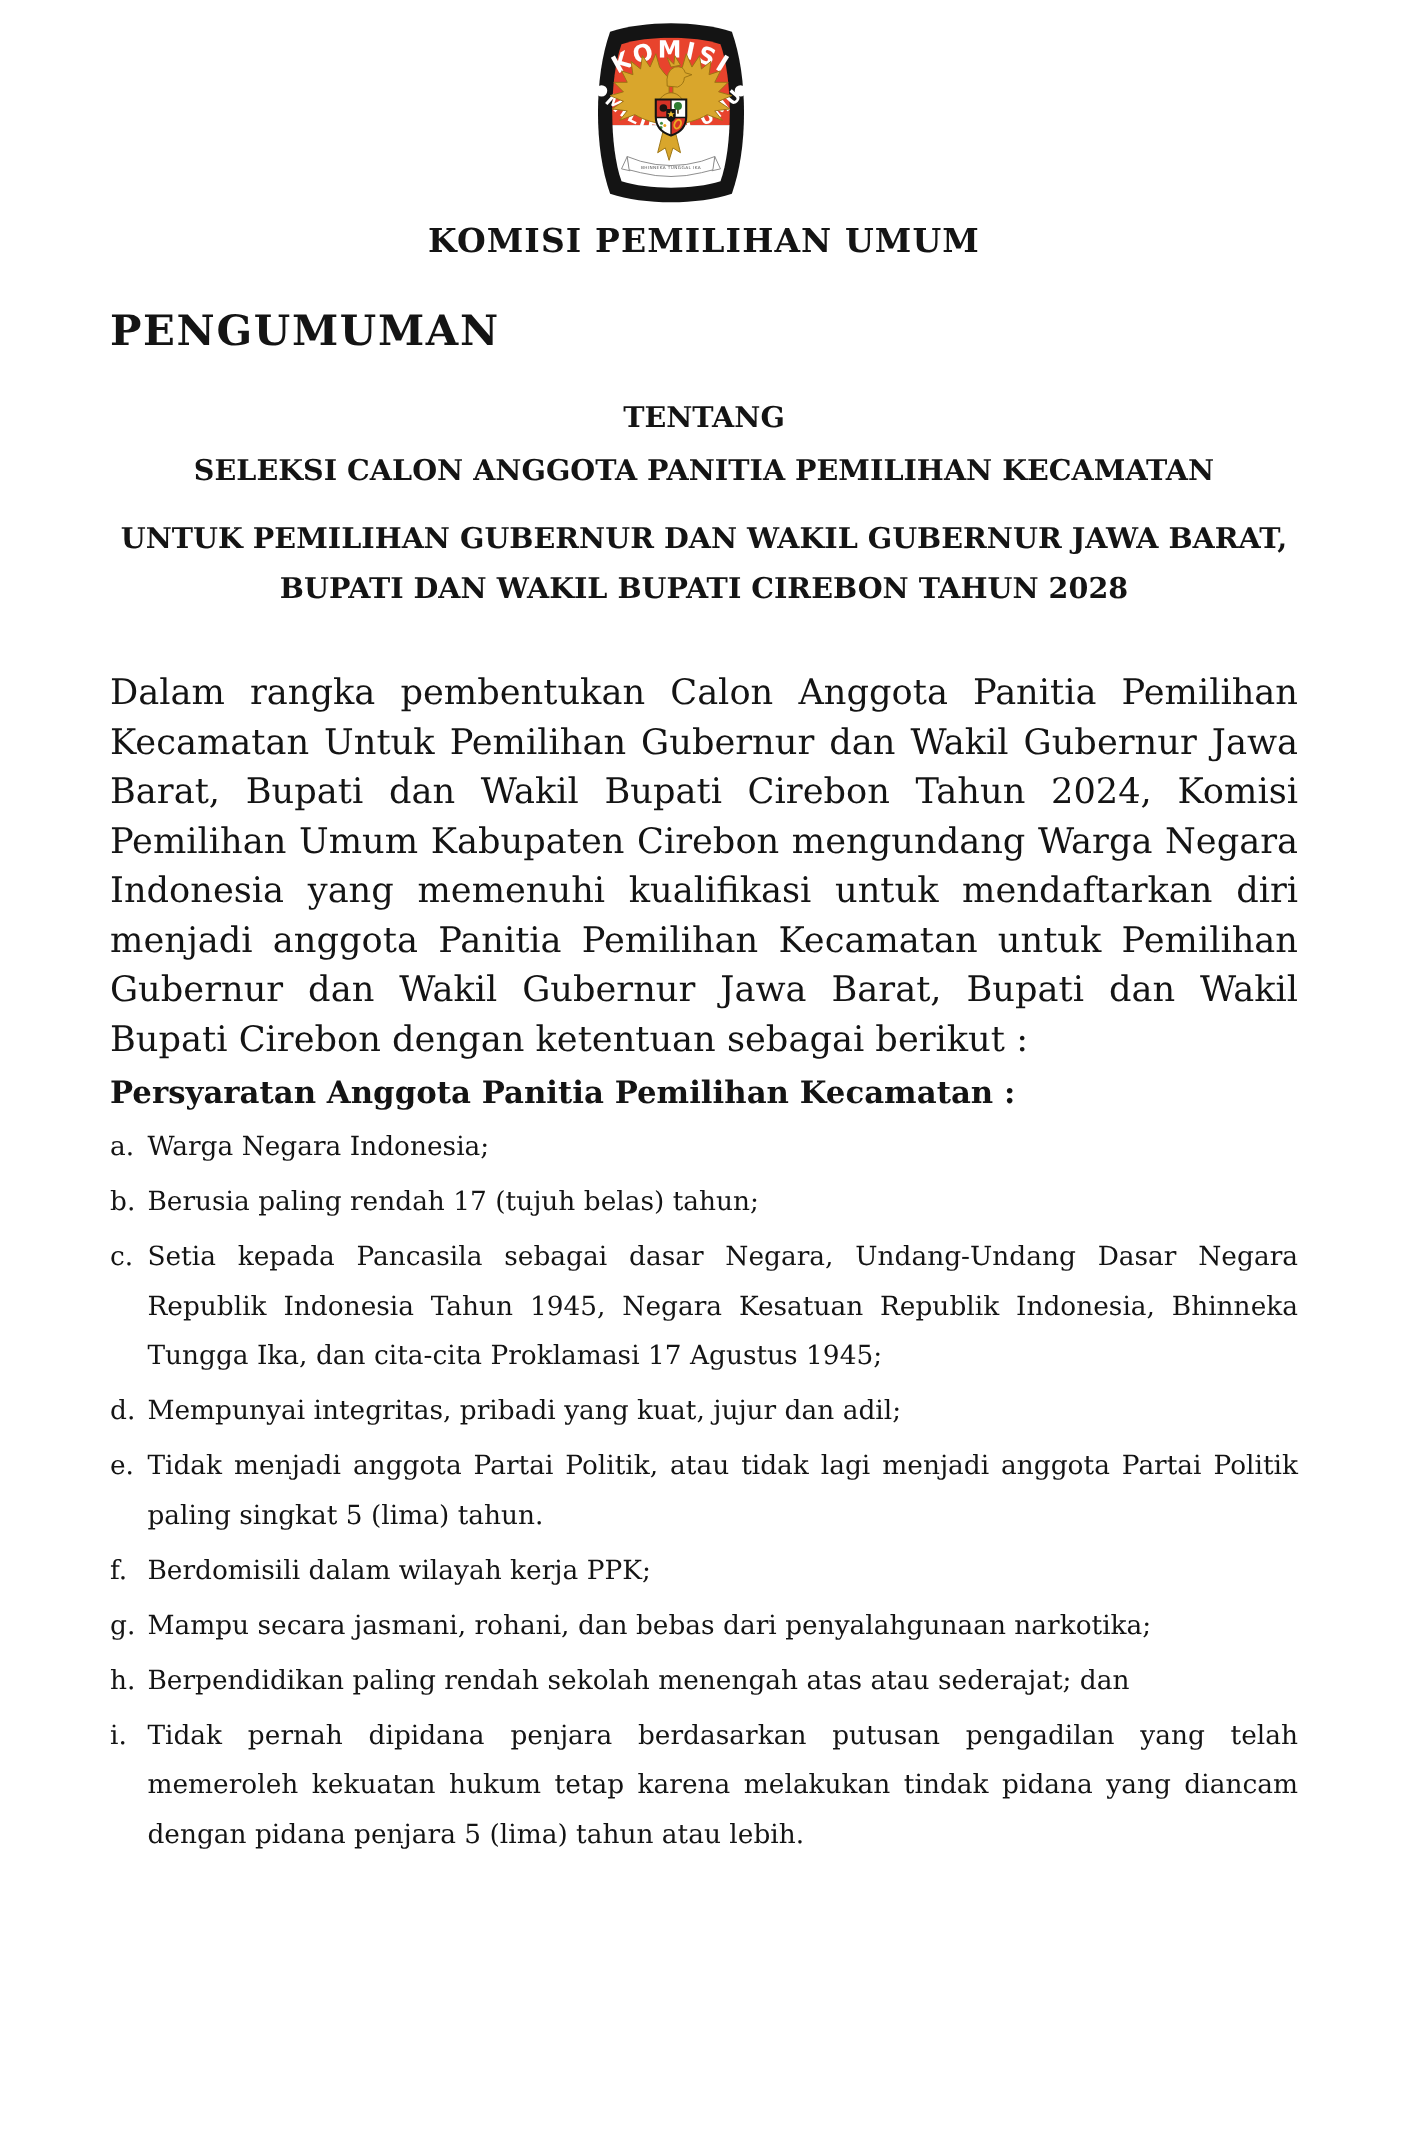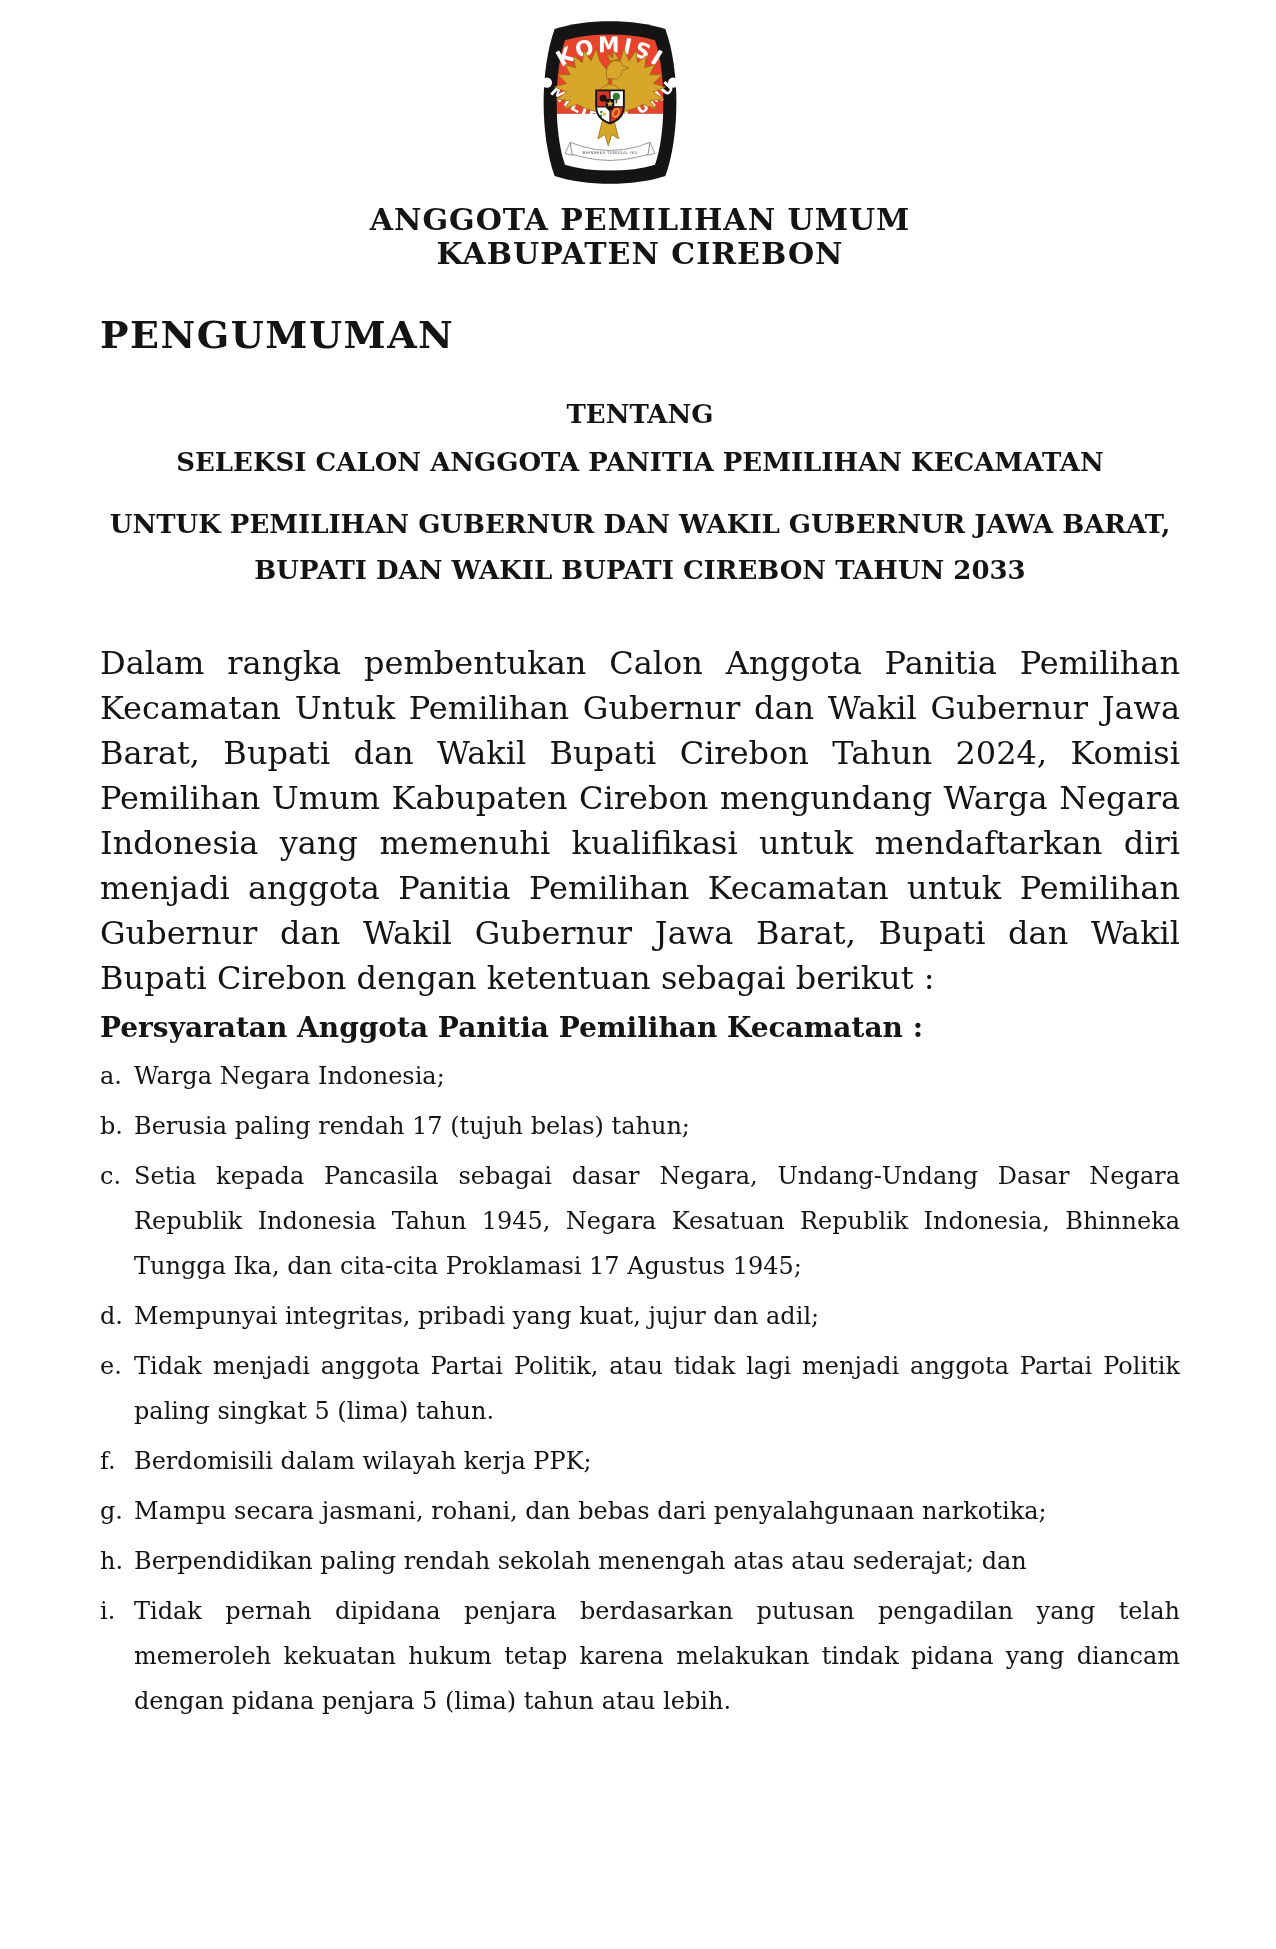--- a/index.html
+++ b/index.html
@@ -166,31 +166,30 @@
         <path d="M74,86 L106,86 L106,104 Q106,119 90,124 Q74,119 74,104 Z" fill="none" stroke="#141414" stroke-width="2.2"></path>
 
         <path d="M85,96 L95,96 L95,103 Q95,108 90,110 Q85,108 85,103 Z" fill="#141414"></path>
         <polygon points="90,97.8 91.1,100.4 93.9,100.4 91.7,102.1 92.5,104.7 90,103.1 87.5,104.7 88.3,102.1 86.1,100.4 88.9,100.4" fill="#f2c12e"></polygon>
       </g>
     </svg>
   </div>
 
   <div class="content">
 
-    <div class="org-name">ANGGOTA PEMILIHAN UMUM</div>
-    <div class="org-name" style="margin-top:0;">KABUPATEN CIREBON</div>
+    <div class="org-name">KOMISI PEMILIHAN UMUM</div>
 
     <div class="doc-title">PENGUMUMAN</div>
 
 
     <div class="about-label">TENTANG</div>
 
     <div class="subject">SELEKSI CALON ANGGOTA PANITIA PEMILIHAN KECAMATAN</div>
     <div class="subject" style="margin-top:16px;">UNTUK PEMILIHAN GUBERNUR DAN WAKIL GUBERNUR JAWA BARAT,</div>
-    <div class="subject" style="margin-top:0;">BUPATI DAN WAKIL BUPATI CIREBON TAHUN 2033</div>
+    <div class="subject" style="margin-top:0;">BUPATI DAN WAKIL BUPATI CIREBON TAHUN 2028</div>
 
     <div class="opening">Dalam rangka pembentukan Calon Anggota Panitia Pemilihan Kecamatan Untuk Pemilihan Gubernur dan Wakil Gubernur Jawa Barat, Bupati dan Wakil Bupati Cirebon Tahun 2024, Komisi Pemilihan Umum Kabupaten Cirebon mengundang Warga Negara Indonesia yang memenuhi kualifikasi untuk mendaftarkan diri menjadi anggota Panitia Pemilihan Kecamatan untuk Pemilihan Gubernur dan Wakil Gubernur Jawa Barat, Bupati dan Wakil Bupati Cirebon dengan ketentuan sebagai berikut :</div>
 
     <div class="req-heading">Persyaratan Anggota Panitia Pemilihan Kecamatan :</div>
 
     <div class="req-list">
 
       <div class="req-item">
         <span class="req-label">a.</span>
         <span class="req-text">Warga Negara Indonesia;</span>

